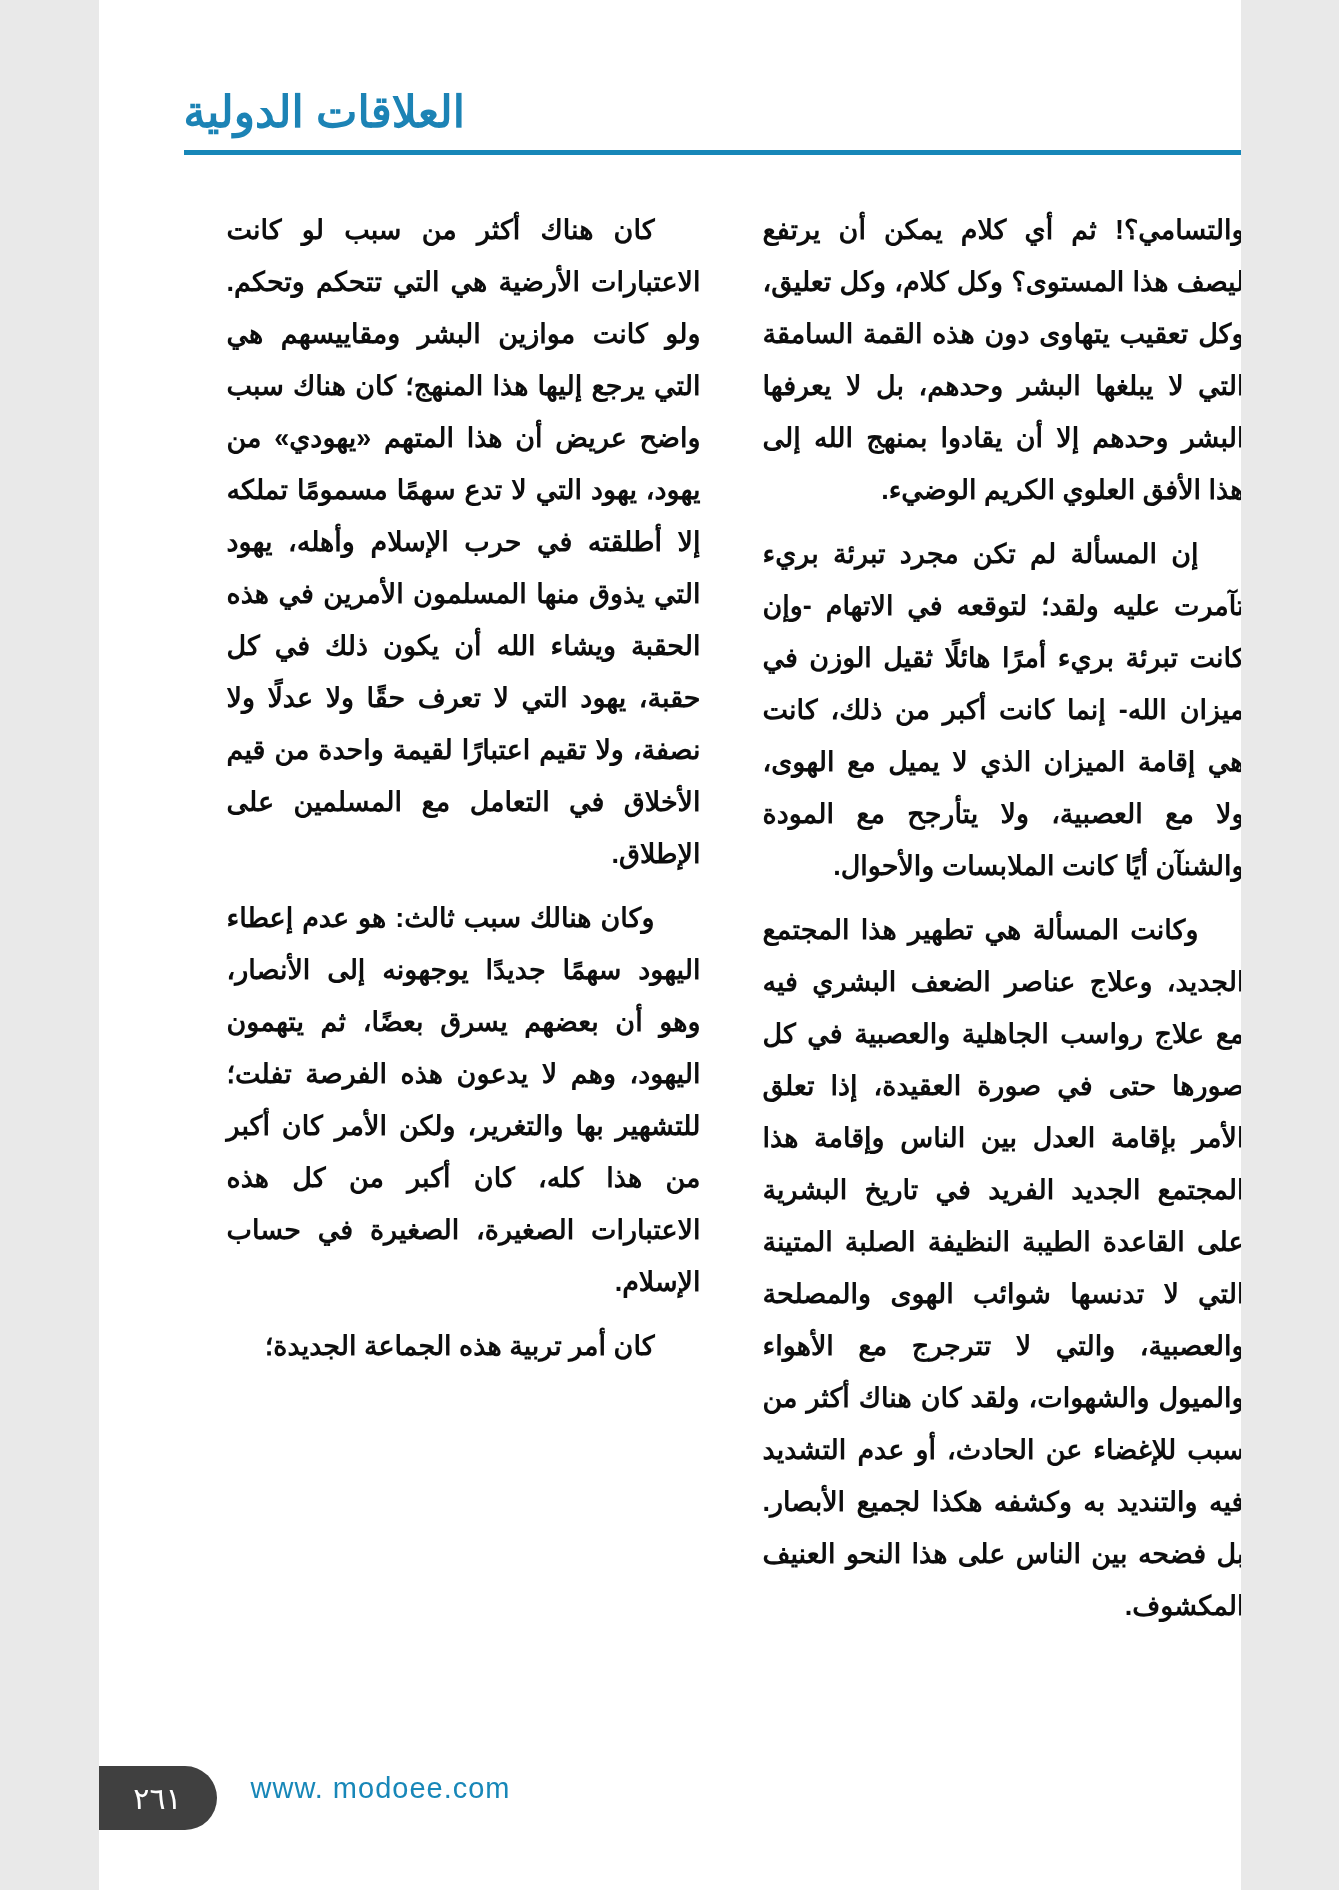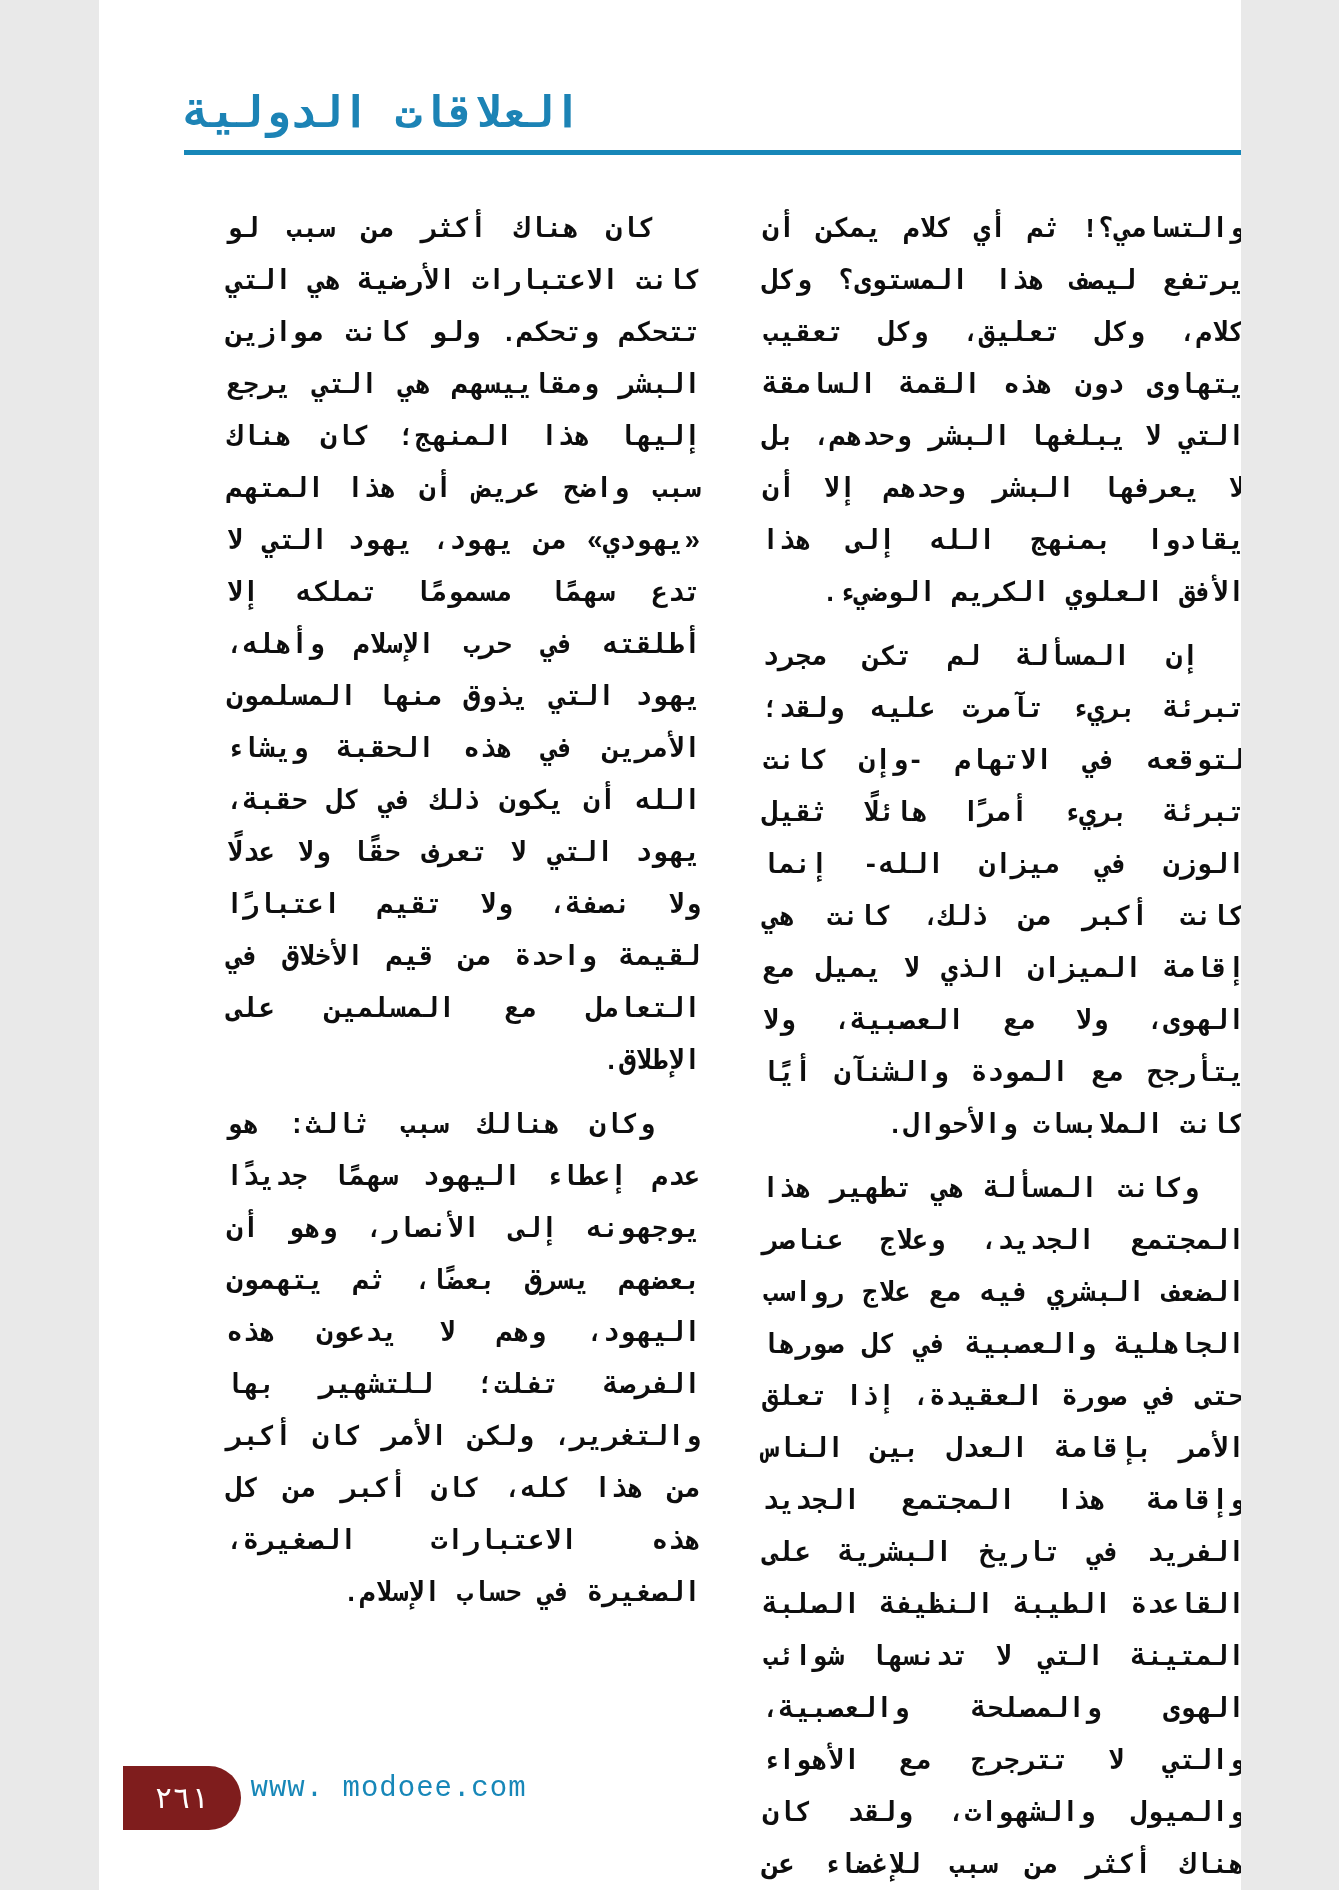--- a/index.html
+++ b/index.html
@@ -2,21 +2,21 @@
 <html lang="ar"><head>
 <meta charset="utf-8">
 <style>
   html,body{margin:0;padding:0;background:#e9e9e9;}
   .page{
     position:relative;
     width:1142px;height:1890px;
     margin:0 auto;
     background:#ffffff;
     overflow:hidden;
-    font-family:Liberation Mono, monospace;
+    font-family:Liberation Sans, sans-serif;
   }
   .page-title{
     position:absolute;top:86px;left:85px;
     direction:rtl;
     color:#1c83b5;
     font-size:44px;
     font-weight:bold;
     letter-spacing:-1px;
     white-space:nowrap;
   }
@@ -36,27 +36,26 @@
     line-height:52px;
     font-weight:bold;
   }
   .col-right{width:506px;}
   .col-left{width:498px;}
   .col p{margin:12px;text-indent:46px;}
   .col p.no-indent{text-indent:0;}
   .page-number-badge{
     position:absolute;left:0;top:1766px;
     width:118px;height:64px;
-    background:#7f1d1d;
+    background:#404040;
     border-radius:0 34px 34px 0;
     display:flex;align-items:center;justify-content:center;
     color:#ffffff;
     font-size:30px;
     direction:rtl;
-    margin-left:24px;
   }
   .website{
     position:absolute;left:152px;top:1772px;
     color:#1787b8;
     font-size:29px;
     direction:ltr;
     letter-spacing:1px;
   }
 </style>
 </head>
@@ -72,20 +71,21 @@
 
     <section class="col col-right">
       <p class="no-indent">والتسامي؟! ثم أي كلام يمكن أن يرتفع ليصف هذا المستوى؟ وكل كلام، وكل تعليق، وكل تعقيب يتهاوى دون هذه القمة السامقة التي لا يبلغها البشر وحدهم، بل لا يعرفها البشر وحدهم إلا أن يقادوا بمنهج الله إلى هذا الأفق العلوي الكريم الوضيء.</p>
       <p>إن المسألة لم تكن مجرد تبرئة بريء تآمرت عليه ولقد؛ لتوقعه في الاتهام -وإن كانت تبرئة بريء أمرًا هائلًا ثقيل الوزن في ميزان الله- إنما كانت أكبر من ذلك، كانت هي إقامة الميزان الذي لا يميل مع الهوى، ولا مع العصبية، ولا يتأرجح مع المودة والشنآن أيًا كانت الملابسات والأحوال.</p>
       <p>وكانت المسألة هي تطهير هذا المجتمع الجديد، وعلاج عناصر الضعف البشري فيه مع علاج رواسب الجاهلية والعصبية في كل صورها حتى في صورة العقيدة، إذا تعلق الأمر بإقامة العدل بين الناس وإقامة هذا المجتمع الجديد الفريد في تاريخ البشرية على القاعدة الطيبة النظيفة الصلبة المتينة التي لا تدنسها شوائب الهوى والمصلحة والعصبية، والتي لا تترجرج مع الأهواء والميول والشهوات، ولقد كان هناك أكثر من سبب للإغضاء عن الحادث، أو عدم التشديد فيه والتنديد به وكشفه هكذا لجميع الأبصار. بل فضحه بين الناس على هذا النحو العنيف المكشوف.</p>
     </section>
 
     <section class="col col-left">
       <p>كان هناك أكثر من سبب لو كانت الاعتبارات الأرضية هي التي تتحكم وتحكم. ولو كانت موازين البشر ومقاييسهم هي التي يرجع إليها هذا المنهج؛ كان هناك سبب واضح عريض أن هذا المتهم «يهودي» من يهود، يهود التي لا تدع سهمًا مسمومًا تملكه إلا أطلقته في حرب الإسلام وأهله، يهود التي يذوق منها المسلمون الأمرين في هذه الحقبة ويشاء الله أن يكون ذلك في كل حقبة، يهود التي لا تعرف حقًا ولا عدلًا ولا نصفة، ولا تقيم اعتبارًا لقيمة واحدة من قيم الأخلاق في التعامل مع المسلمين على الإطلاق.</p>
       <p>وكان هنالك سبب ثالث: هو عدم إعطاء اليهود سهمًا جديدًا يوجهونه إلى الأنصار، وهو أن بعضهم يسرق بعضًا، ثم يتهمون اليهود، وهم لا يدعون هذه الفرصة تفلت؛ للتشهير بها والتغرير، ولكن الأمر كان أكبر من هذا كله، كان أكبر من كل هذه الاعتبارات الصغيرة، الصغيرة في حساب الإسلام.</p>
+      <p>كان أمر تربية هذه الجماعة الجديدة؛</p>
     </section>
 
   </main>
 
   <div class="page-number-badge">
     <span>٢٦١</span>
   </div>
 
   <div class="website">www. modoee.com</div>
 

